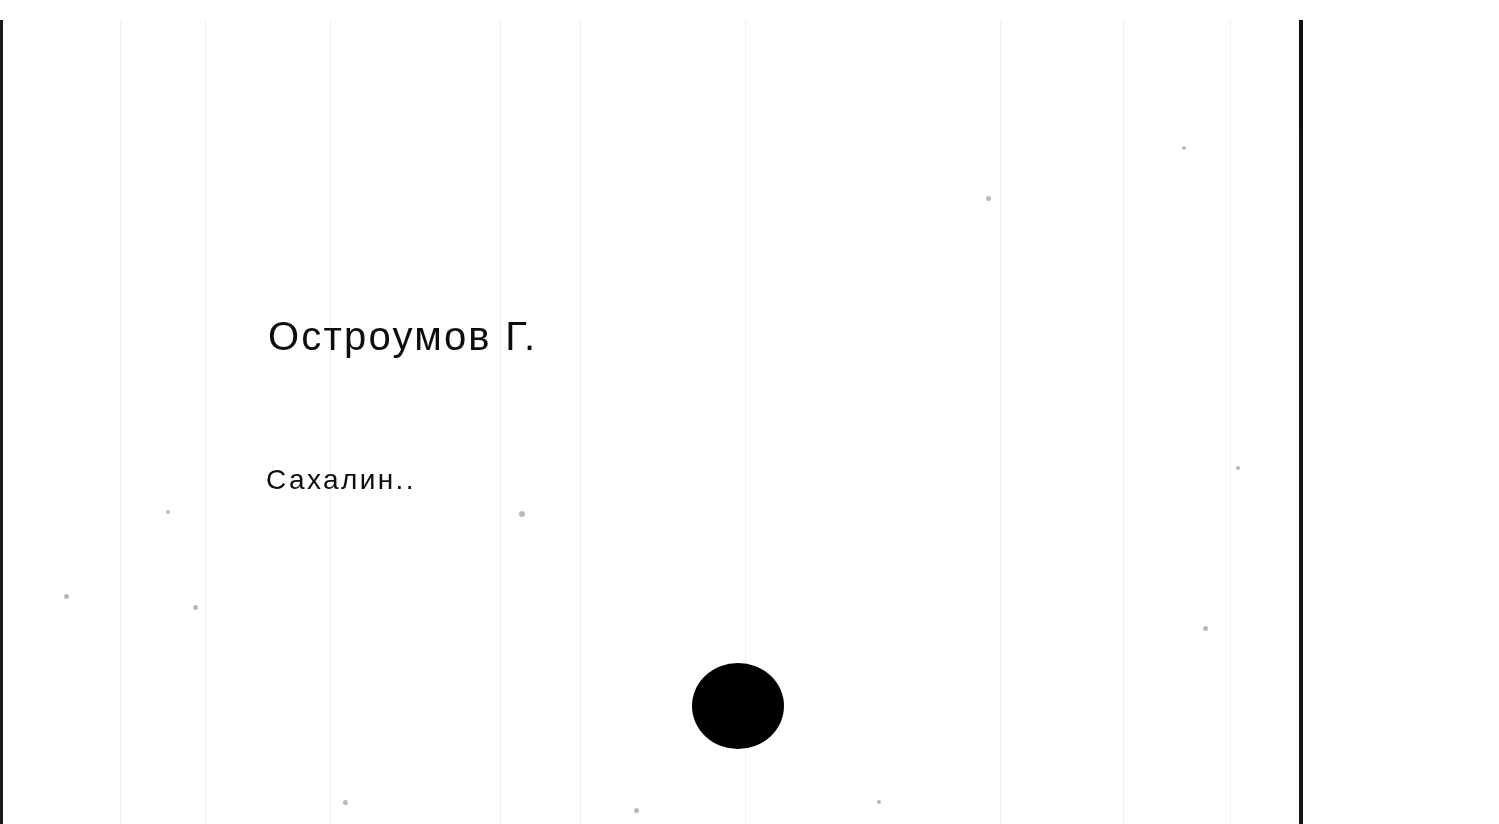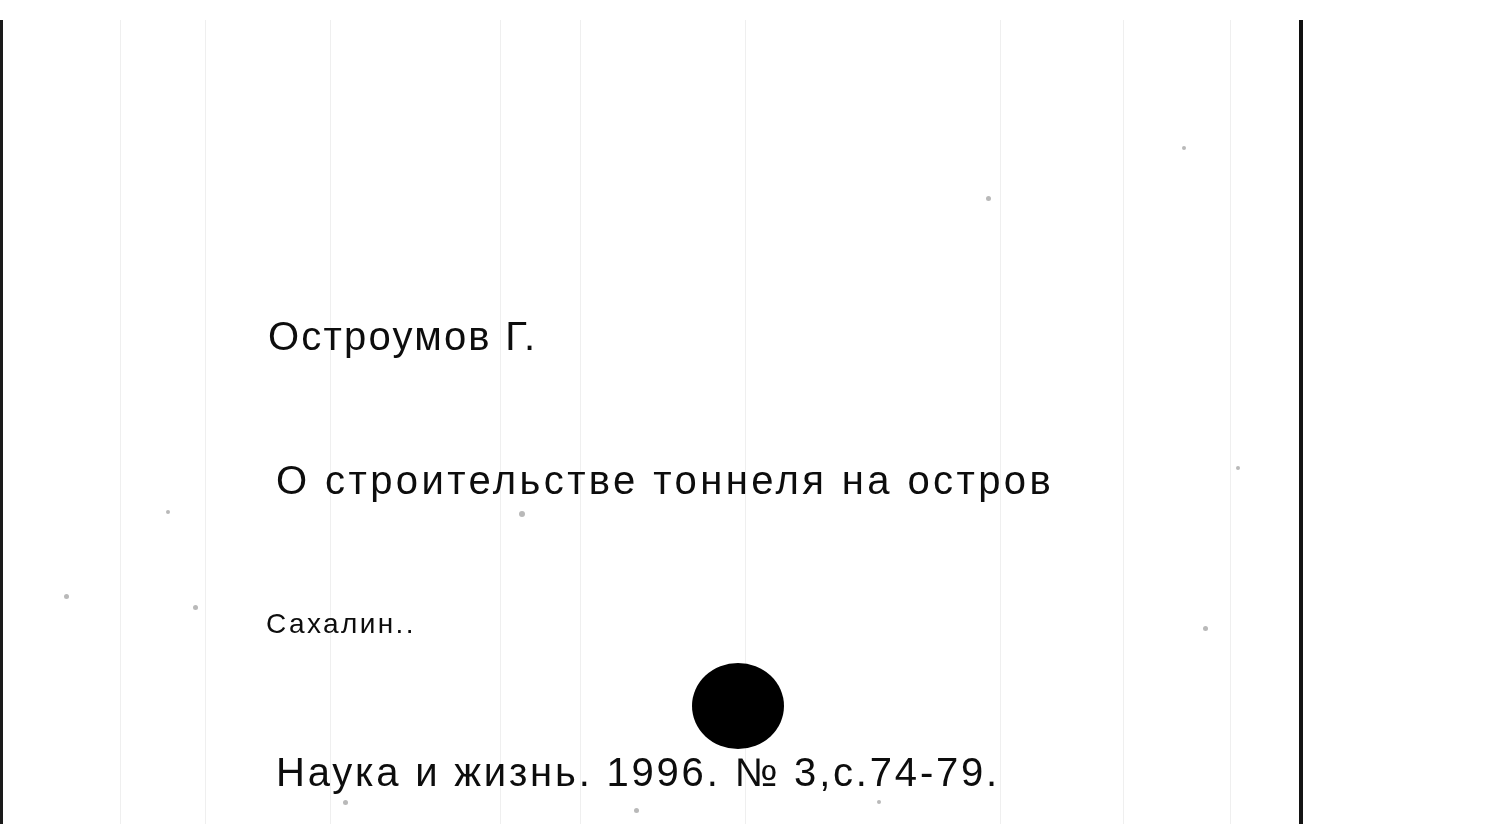--- a/index.html
+++ b/index.html
@@ -152,20 +152,18 @@
   <div class="speckle" style="left:1203px; top:606px; width:5px;  height:5px;"></div>
   <div class="speckle" style="left:1236px; top:446px; width:4px;  height:4px;"></div>
   <div class="speckle" style="left:166px;  top:490px; width:4px;  height:4px;"></div>
   <div class="speckle" style="left:343px;  top:780px; width:5px;  height:5px;"></div>
   <div class="speckle" style="left:634px;  top:788px; width:5px;  height:5px;"></div>
   <div class="speckle" style="left:877px;  top:780px; width:4px;  height:4px;"></div>
   <div class="speckle" style="left:1182px; top:126px; width:4px;  height:4px;"></div>
 
   <div id="typed-block">
     <span class="line" id="line-author">Остроумов Г.</span>
-    <span class="line" id="line-title-1">О строительстве тоннеля на остров</span>
     <span class="line" id="line-title-2">Сахалин..</span>
-    <span class="line" id="line-source">Наука и жизнь. 1996. № 3,с.74-79.</span>
   </div>
 
   <div id="punch-hole"></div>
 
 </div>
 
 </body></html>

